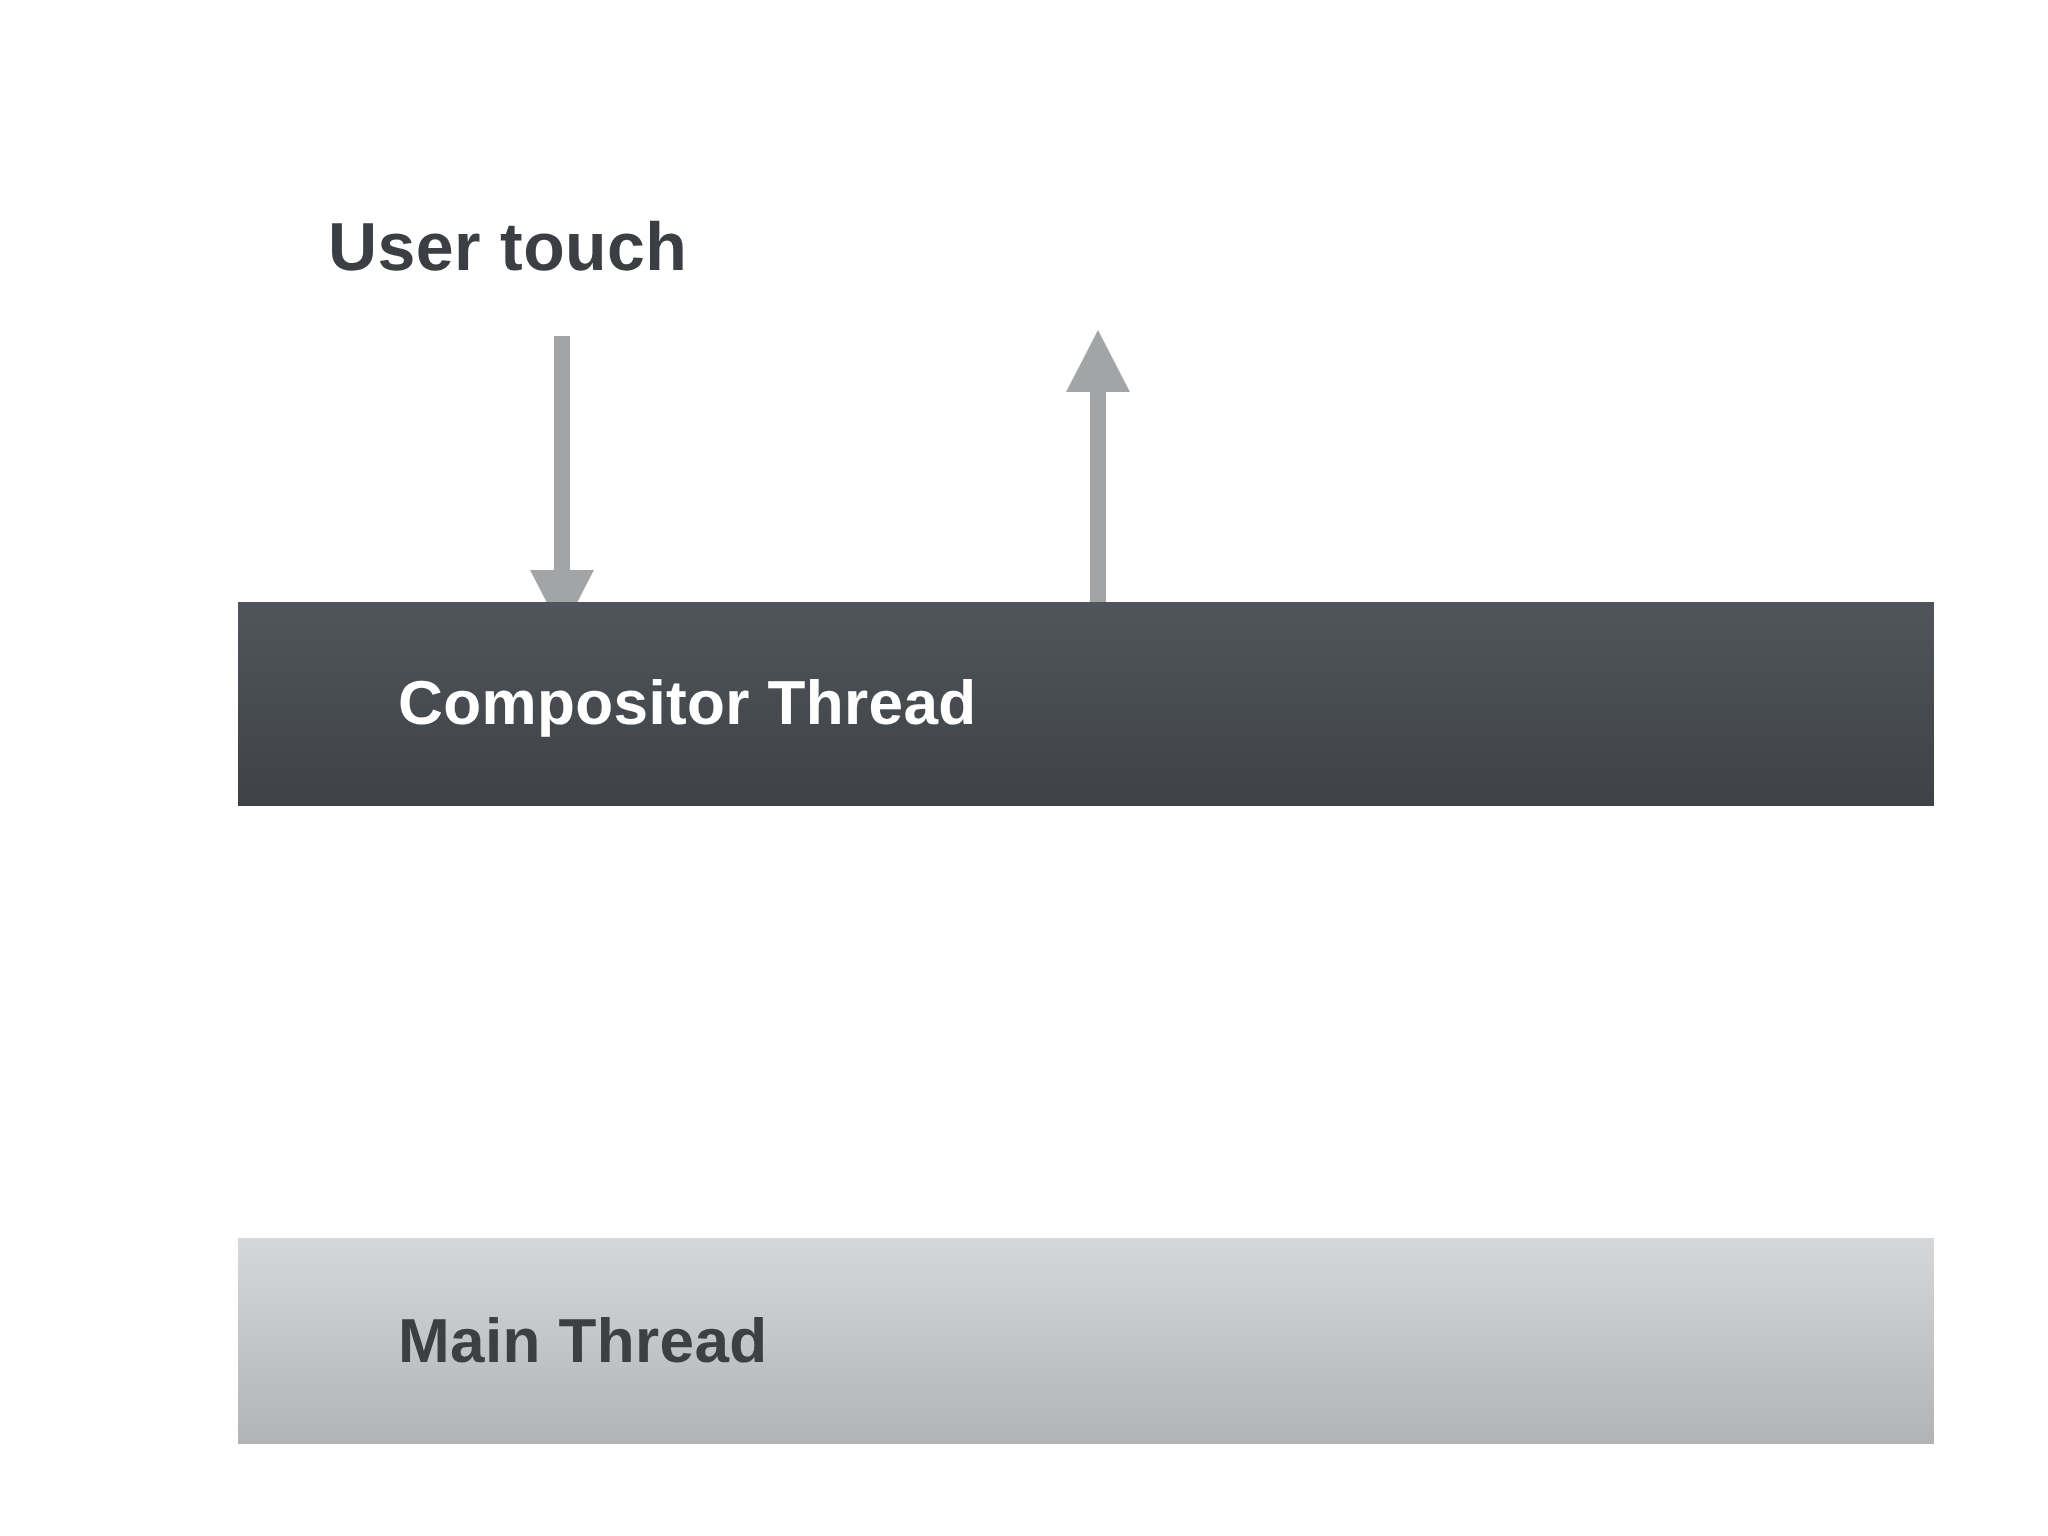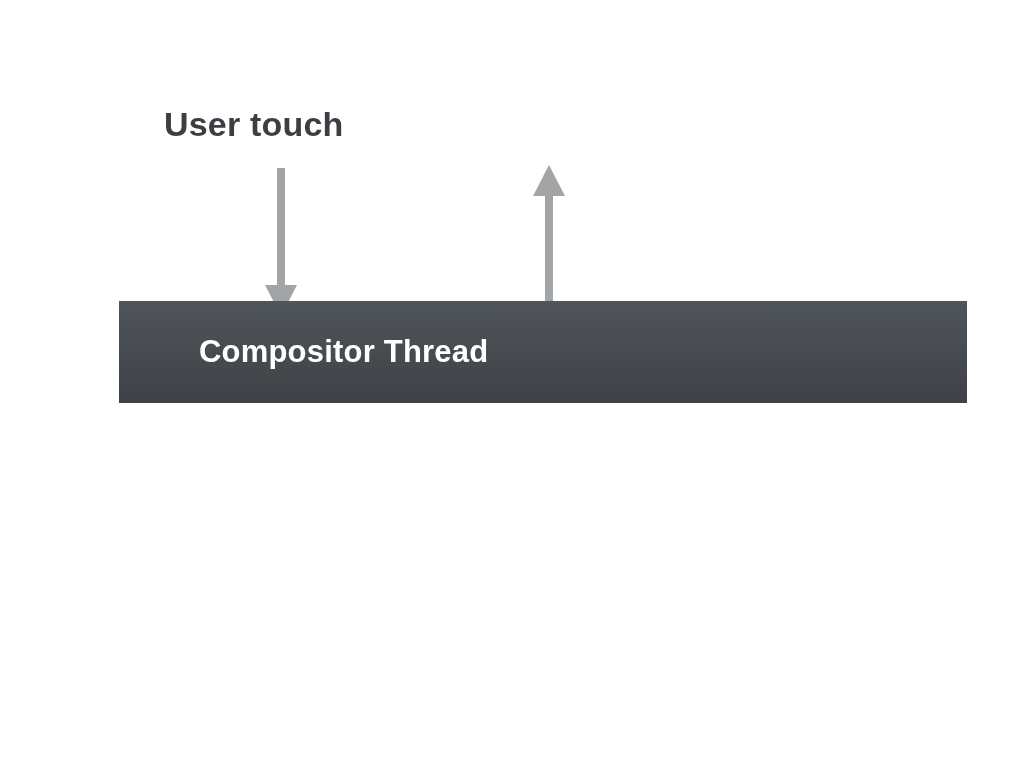--- a/index.html
+++ b/index.html
@@ -107,14 +107,17 @@
 
   <div class="arrow up">
     <div class="head"></div>
     <div class="shaft"></div>
   </div>
 
   <div class="thread-bar compositor">
     <span class="bar-label">Compositor Thread</span>
   </div>
 
+  <div class="thread-bar main">
+    <span class="bar-label">Main Thread</span>
+  </div>
 
 </div>
 
 </body></html>

